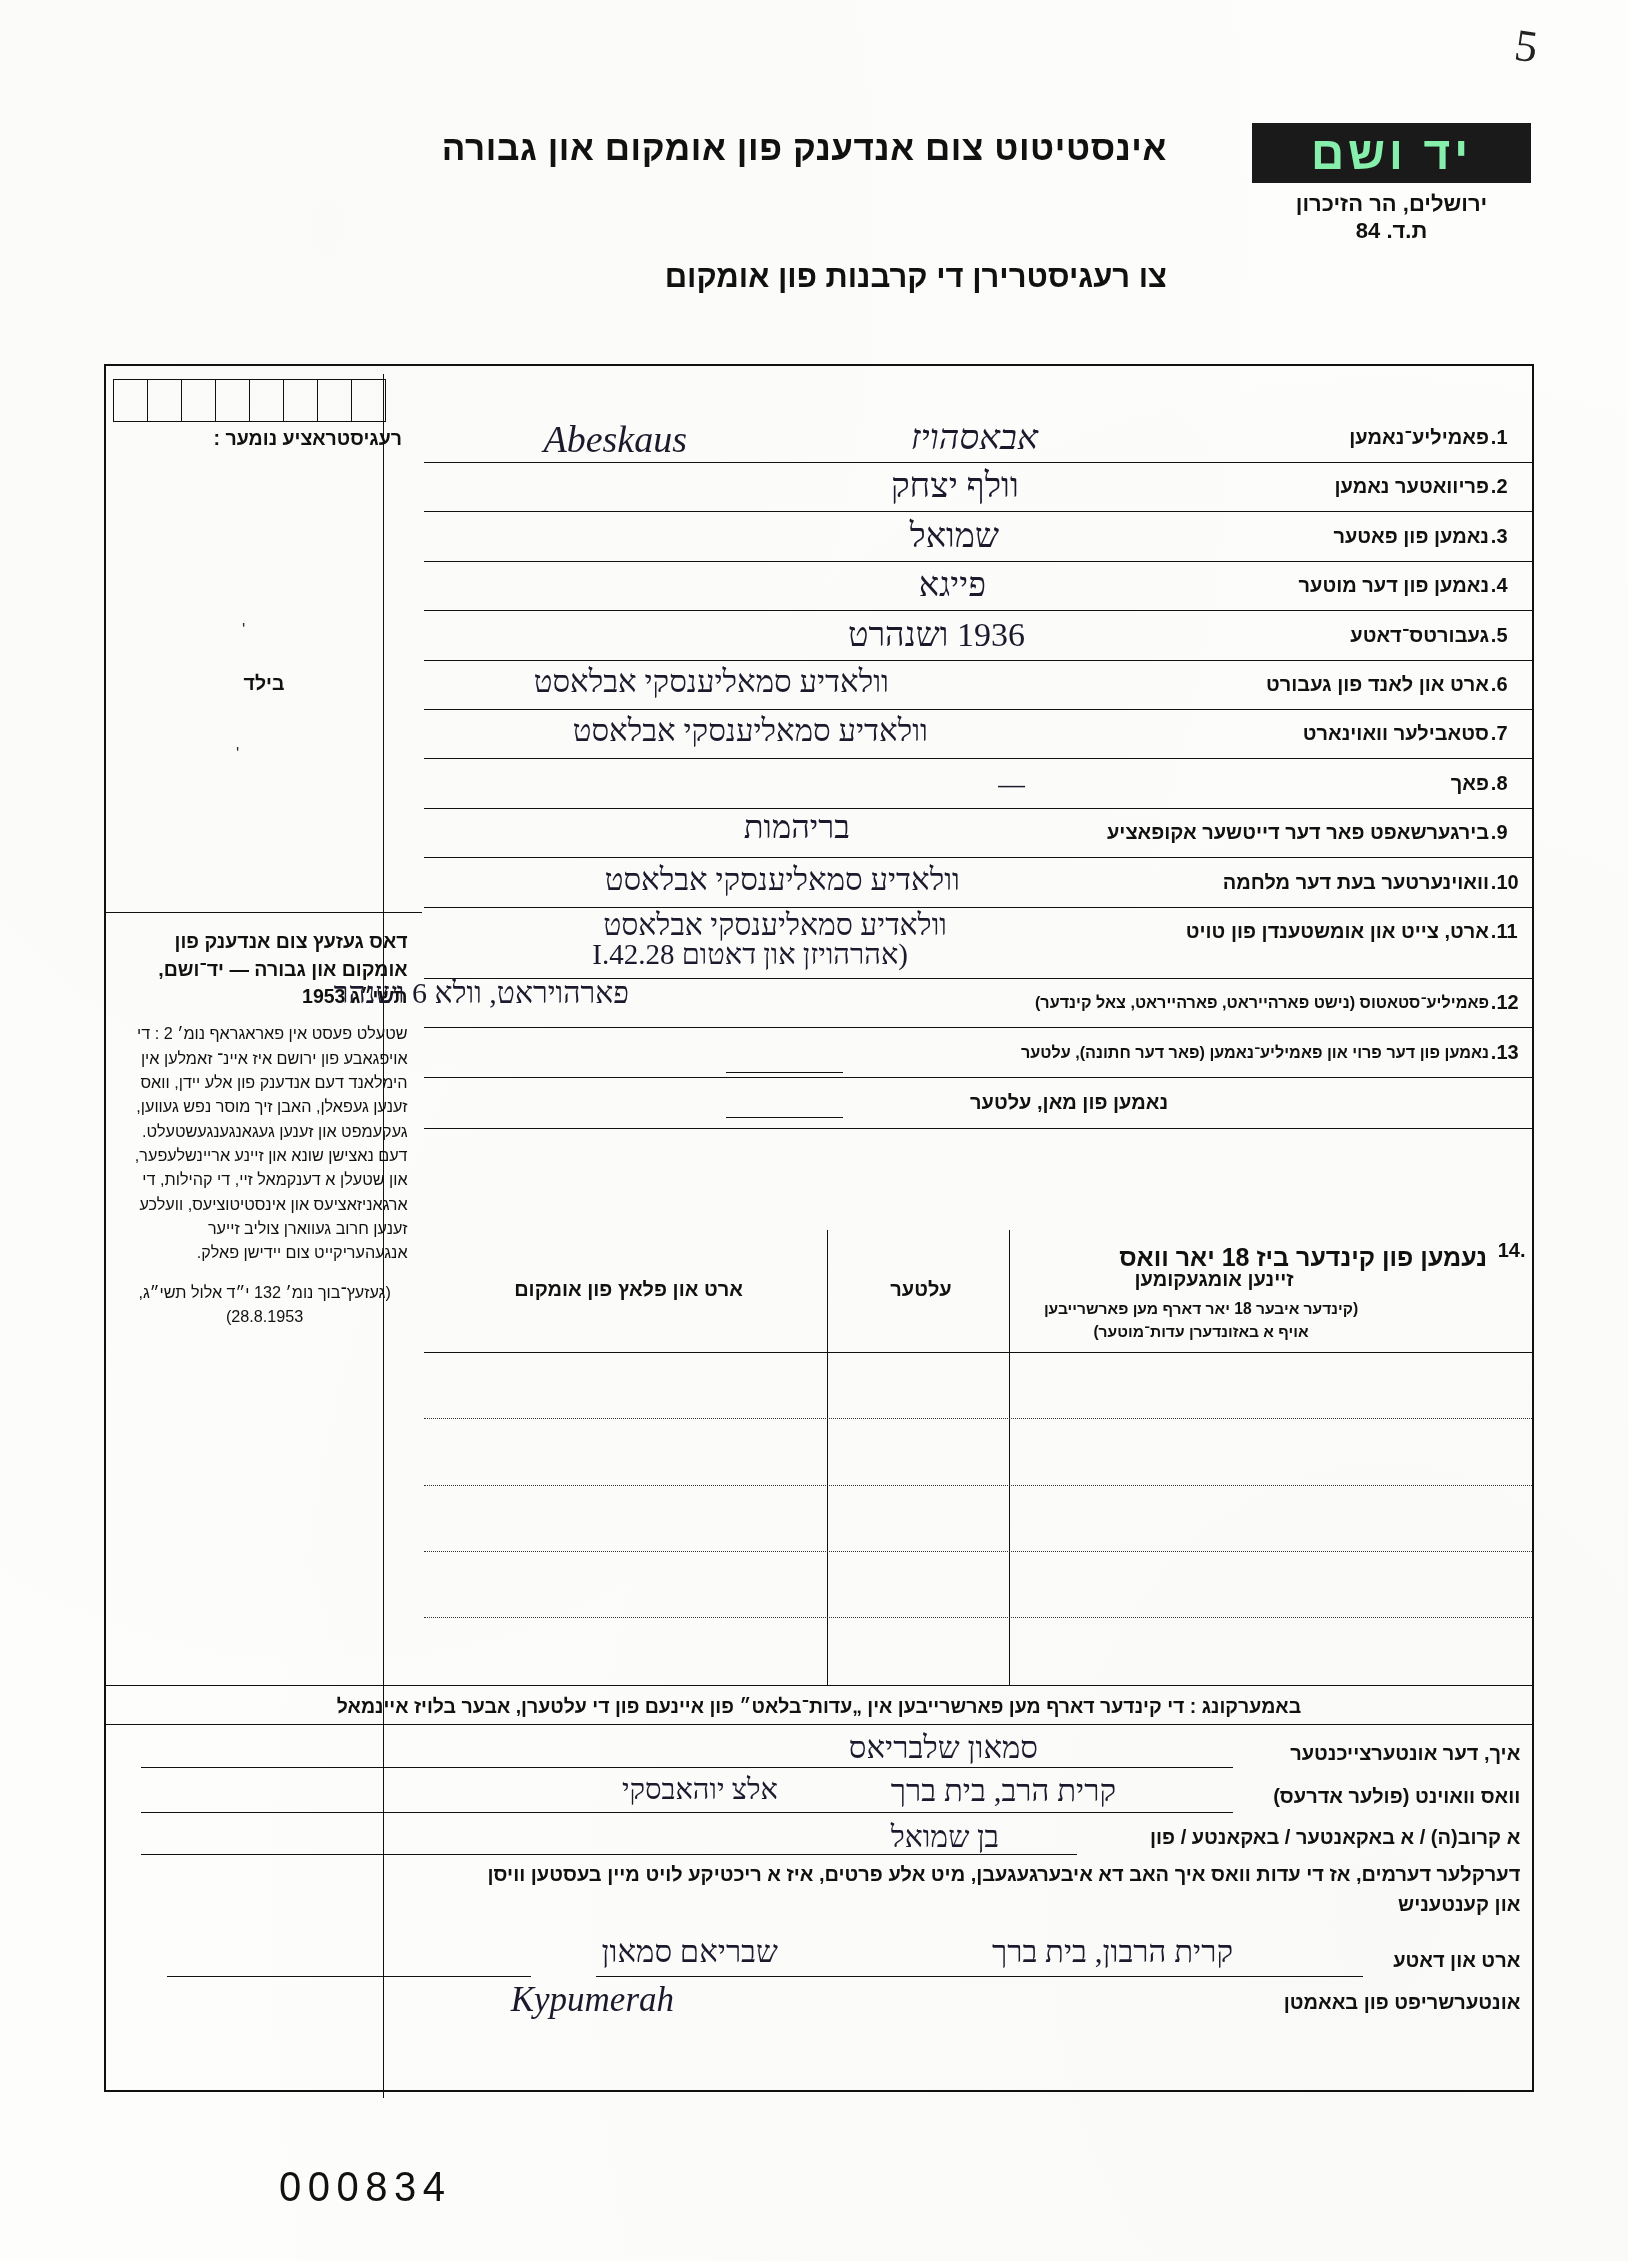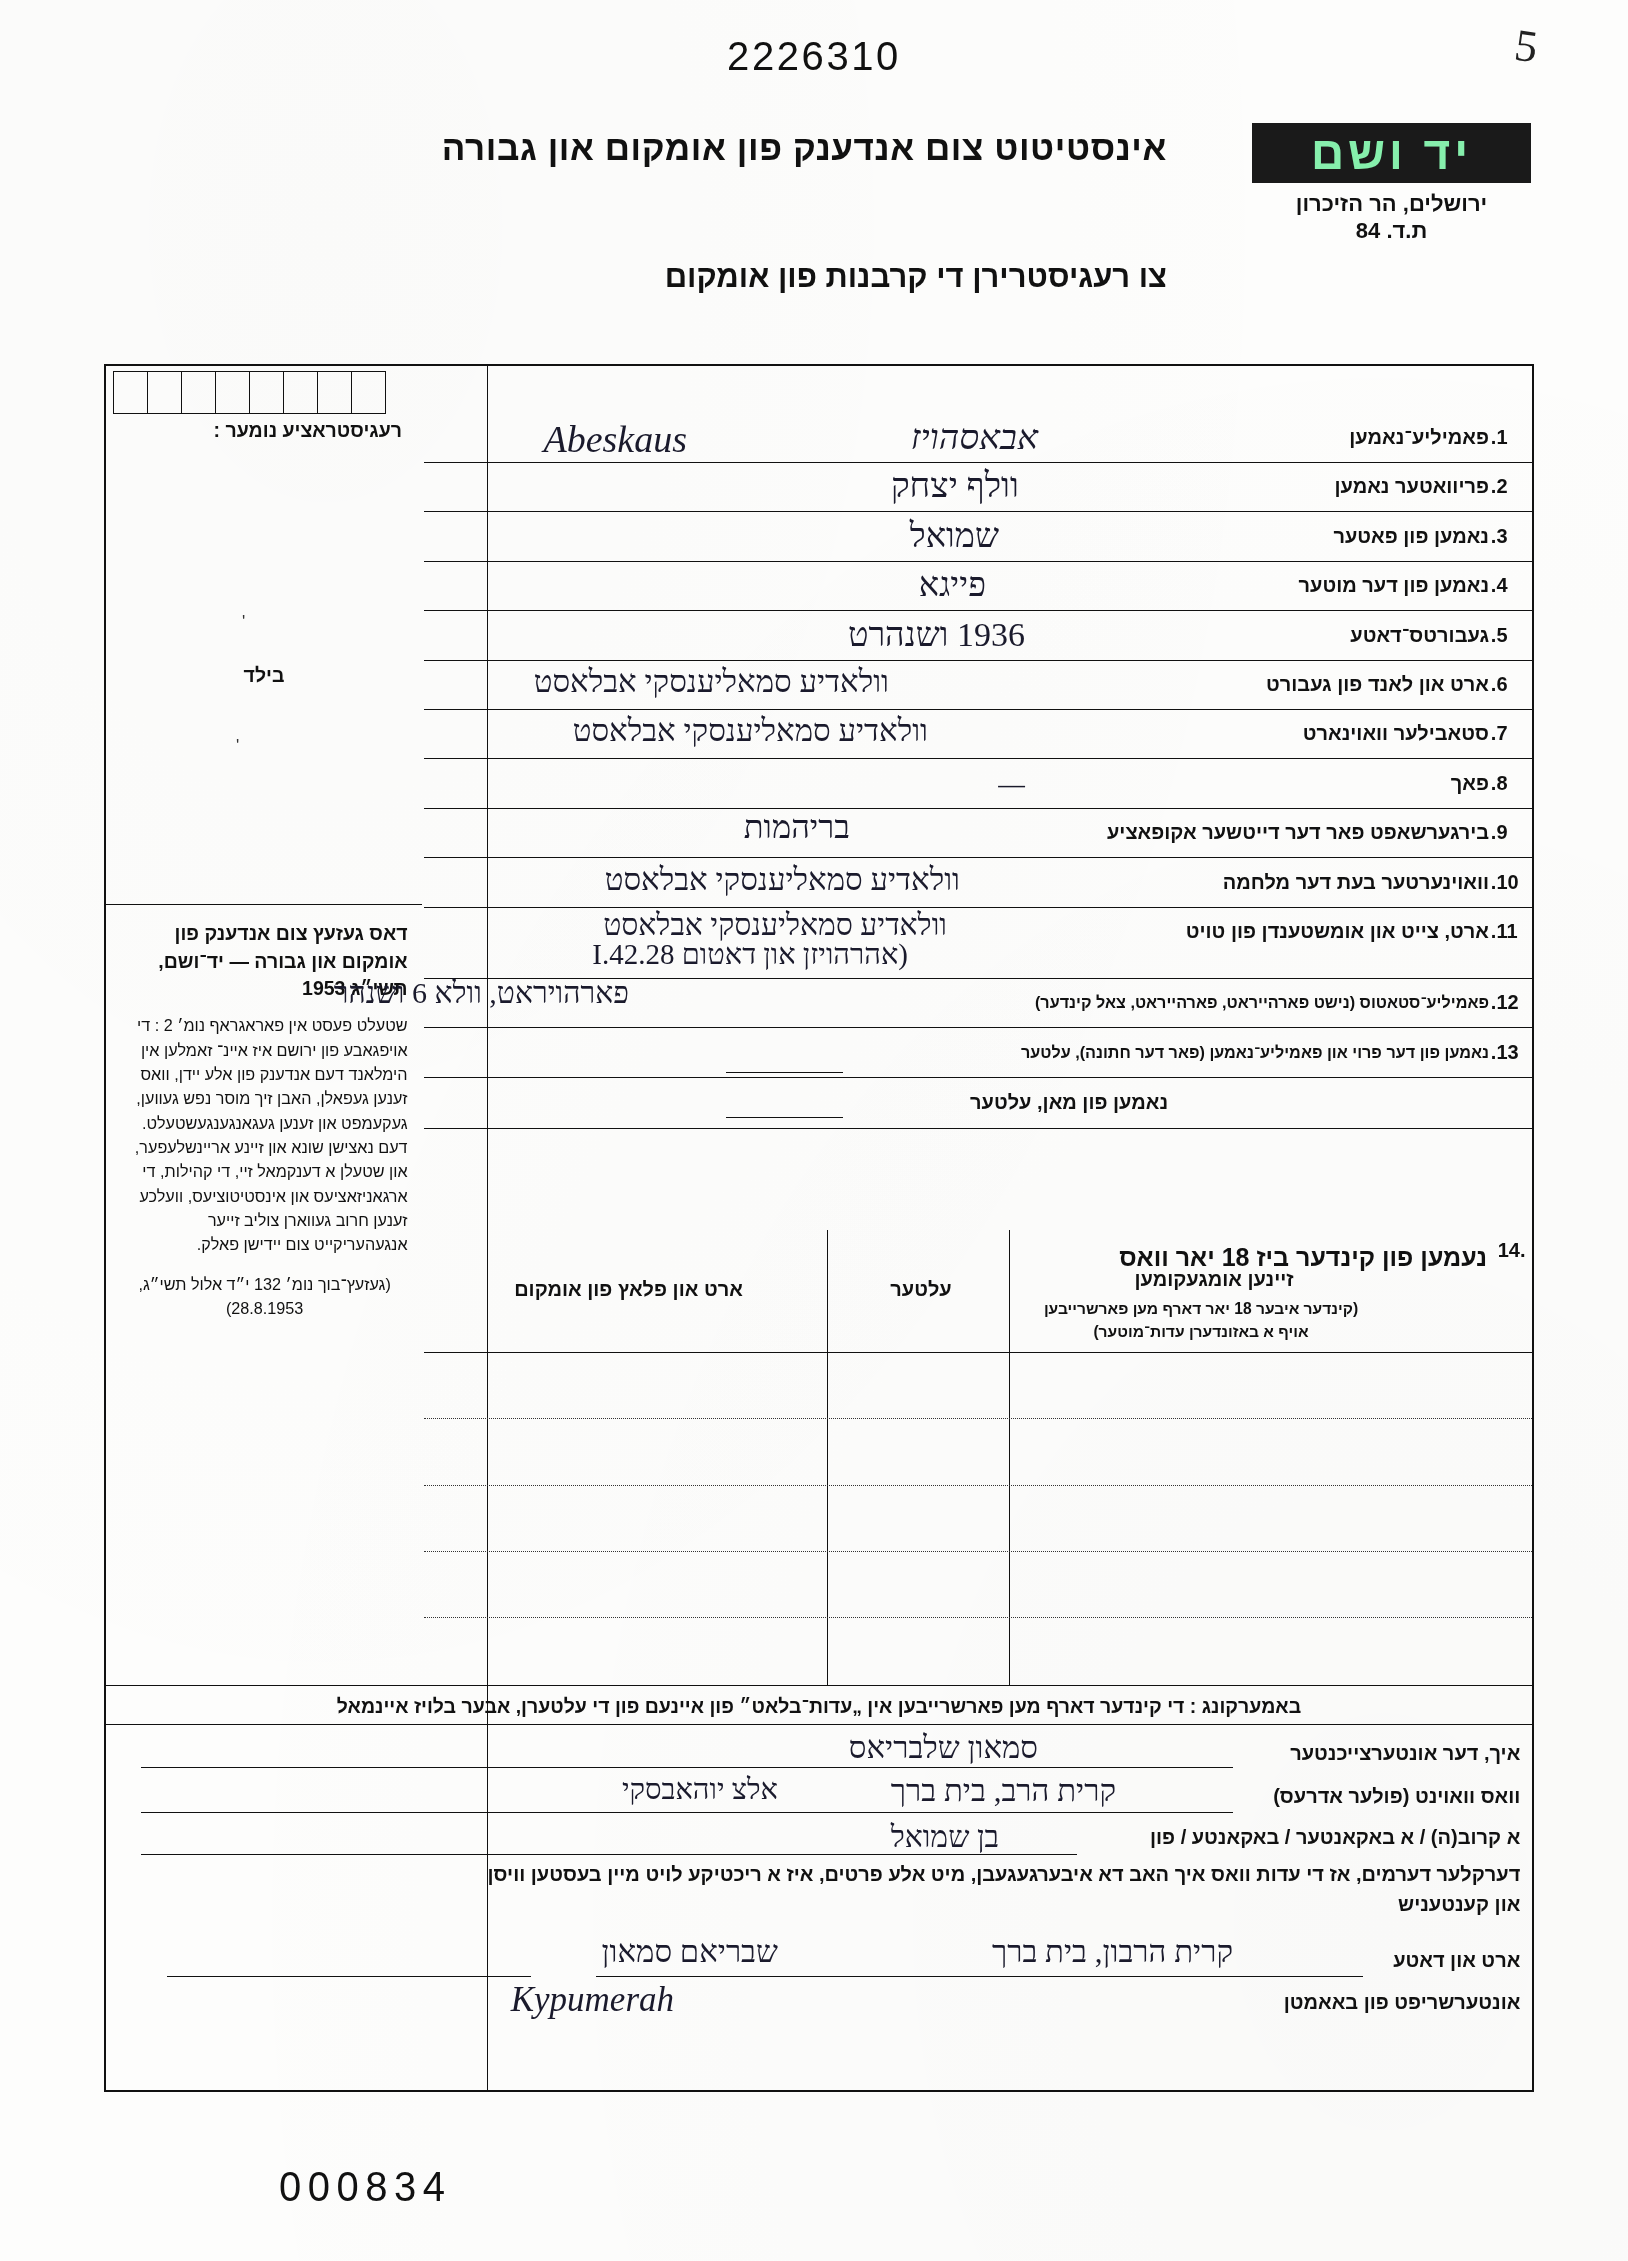--- a/index.html
+++ b/index.html
@@ -114,22 +114,22 @@
     top:364px;
     width:1430px;
     height:1728px;
     border:2.6px solid #111;
     box-sizing:border-box;
   }
 
   
   .leftcol{
     position:absolute;
-    left:0; top:0;
-    width:382px;
+    left:0; top:8px;
+    width:278px;
     height:100%;
     border-right:1.9px solid #111;
     box-sizing:border-box;
   }
   .reg-cells{
     position:absolute;
     left:6.5px; top:5.2px;
     width:273px; height:43px;
     display:flex;
   }
@@ -340,21 +340,20 @@
     color:#111;
     transform:scaleY(1.05);
     font-family:"Liberation Sans", sans-serif;
   }
 </style>
 </head>
 <body>
 
 <div class="page">
 
-  <div class="topnum">2226310</div>
   <div class="topmark">5</div>
 
   <div class="hdr">
     <div class="hdr-line1">אינסטיטוט צום אנדענק פון אומקום און גבורה</div>
     <div class="hdr-line3">צו רעגיסטרירן די קרבנות פון אומקום</div>
     <div class="logo">יד ושם</div>
     <div class="logo-sub1">ירושלים, הר הזיכרון</div>
     <div class="logo-sub2">ת.ד. 84</div>
   </div>
 

